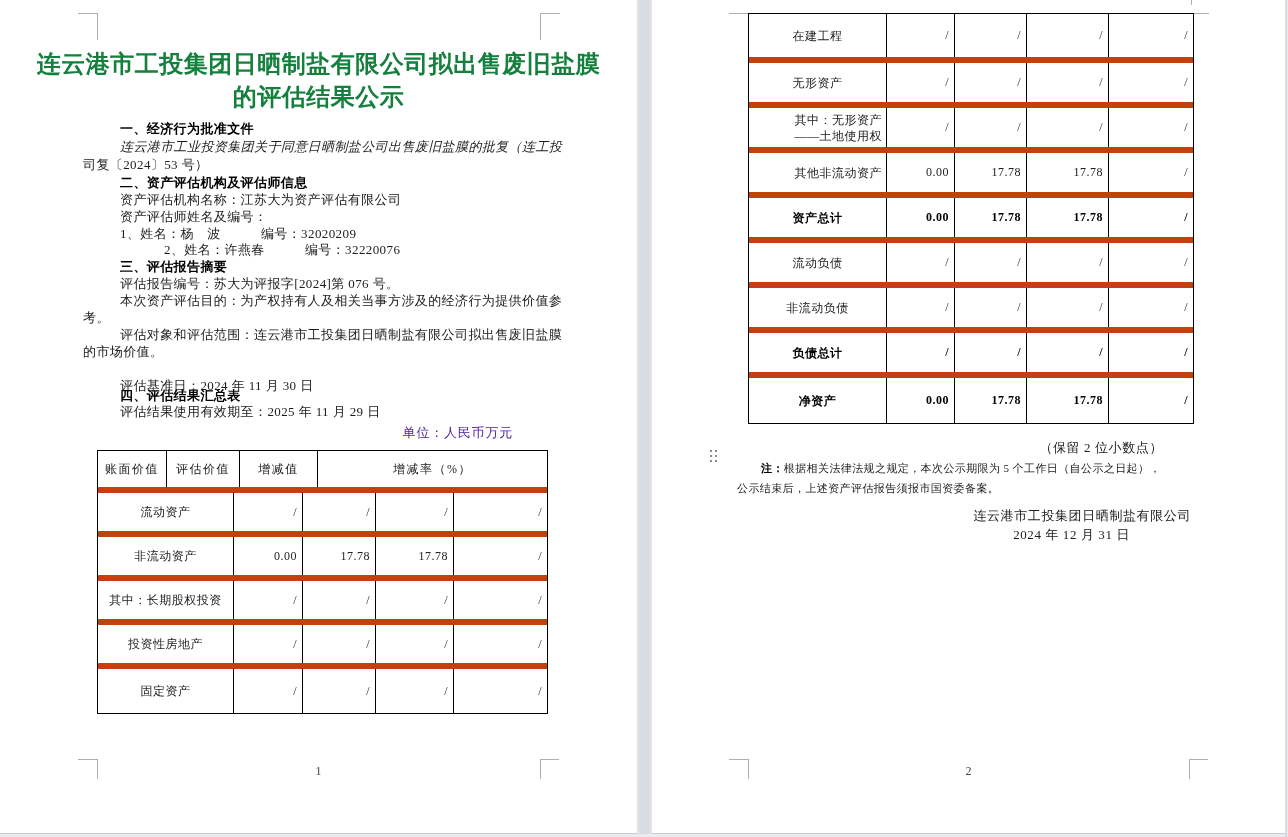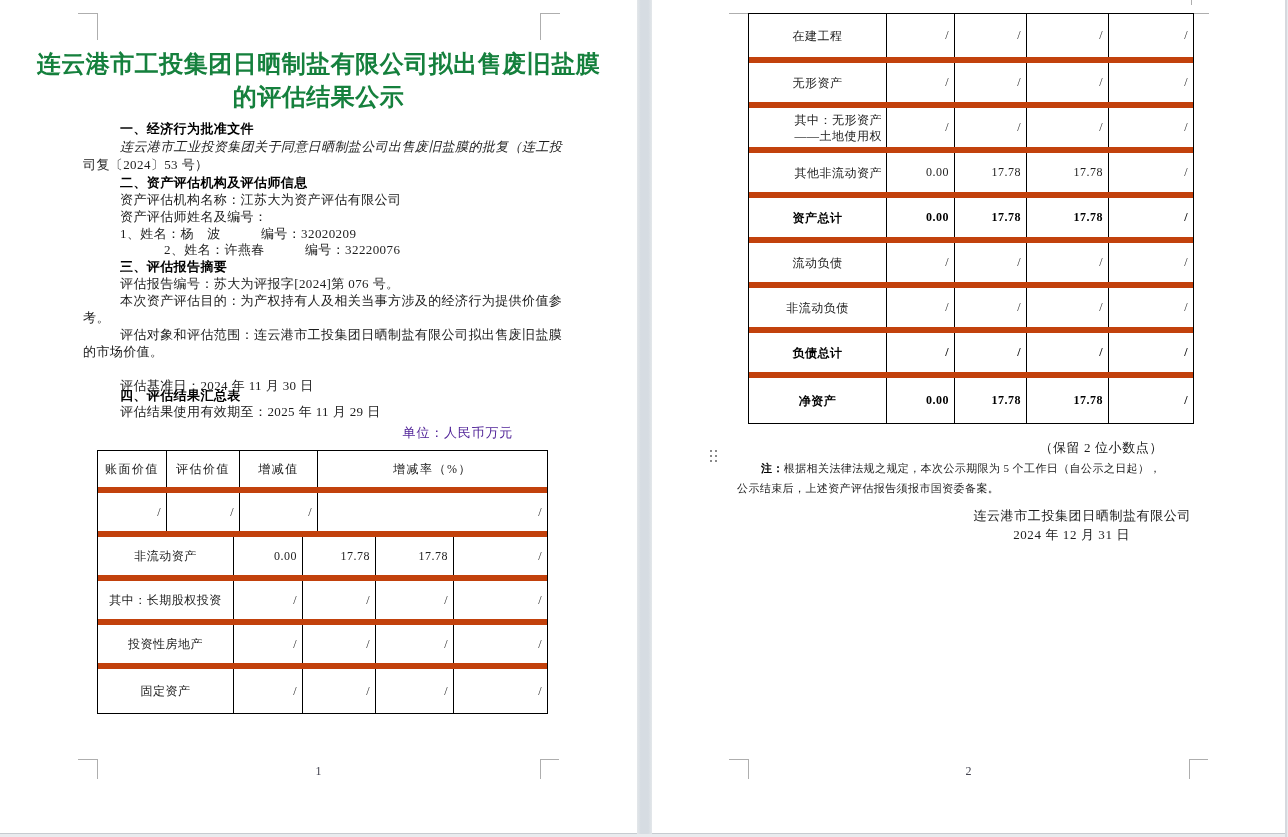--- a/index.html
+++ b/index.html
@@ -86,20 +86,21 @@
     <div class="unit">单位：人民币万元</div>
 
     <div class="vtable" id="p1-table">
         <div class="t-row t-head">
           <div class="t-cell c1">账面价值</div>
           <div class="t-cell c2">评估价值</div>
           <div class="t-cell c3">增减值</div>
           <div class="t-cell c4">增减率（%）</div>
         </div>
         <div class="t-row">
+          <div class="t-cell c0 lab">流动资产</div>
           <div class="t-cell c1 val">/</div>
           <div class="t-cell c2 val">/</div>
           <div class="t-cell c3 val">/</div>
           <div class="t-cell c4 val">/</div>
         </div>
         <div class="t-row">
           <div class="t-cell c0 lab">非流动资产</div>
           <div class="t-cell c1 val">0.00</div>
           <div class="t-cell c2 val">17.78</div>
           <div class="t-cell c3 val">17.78</div>

